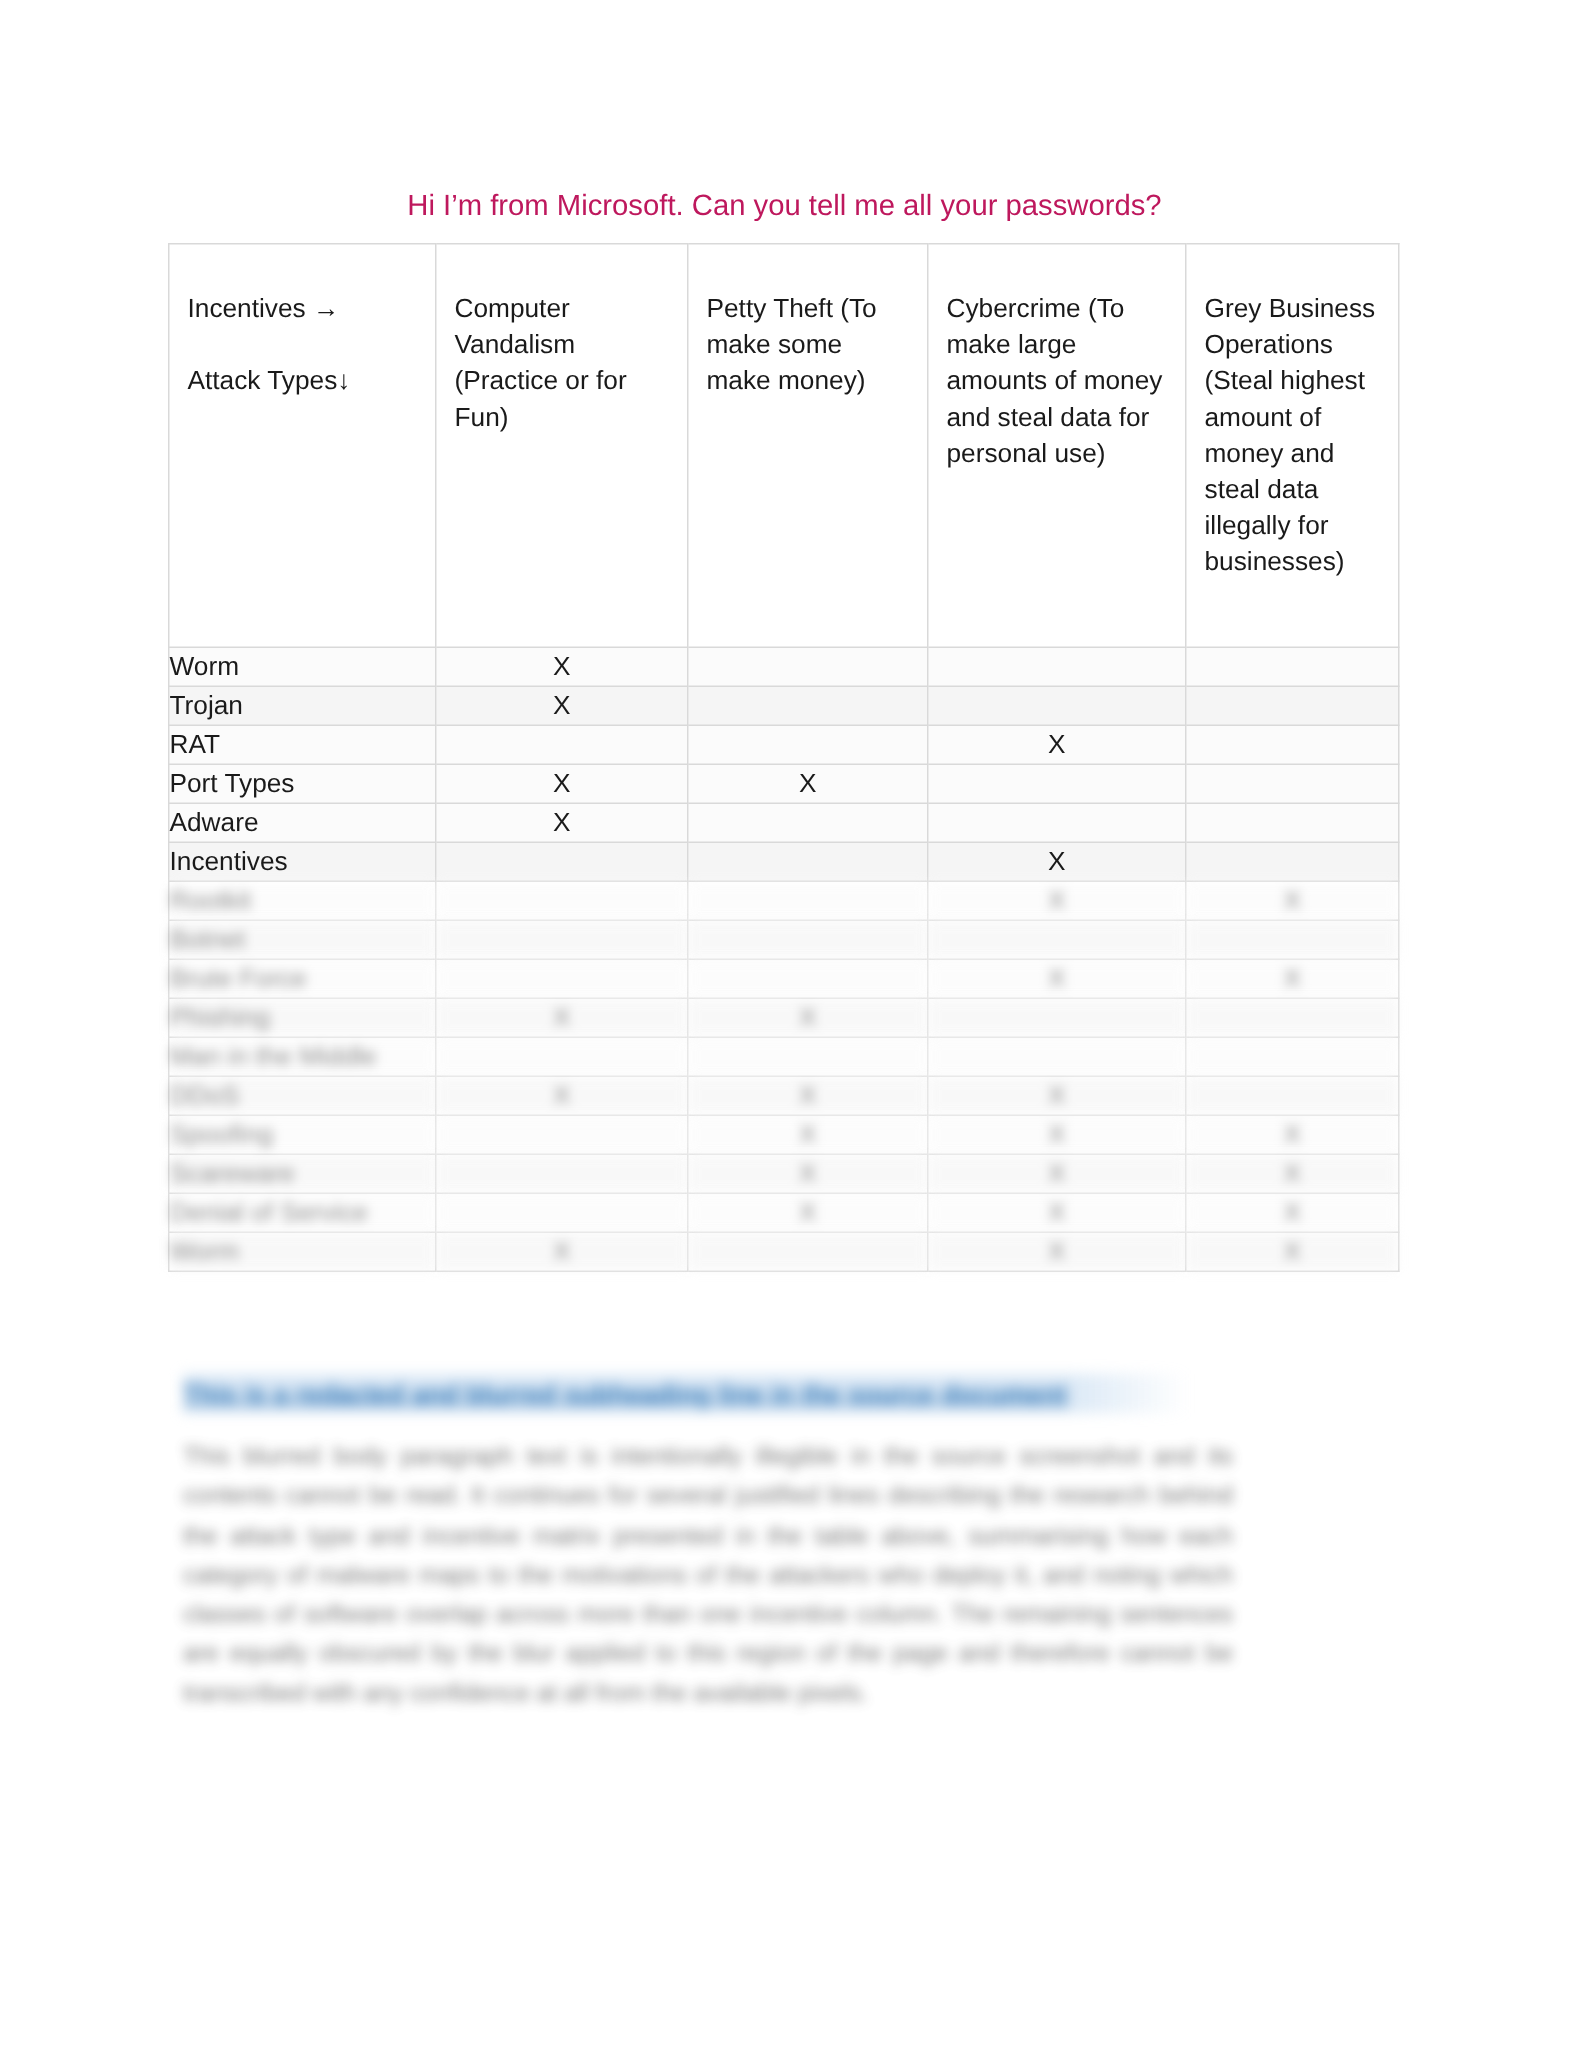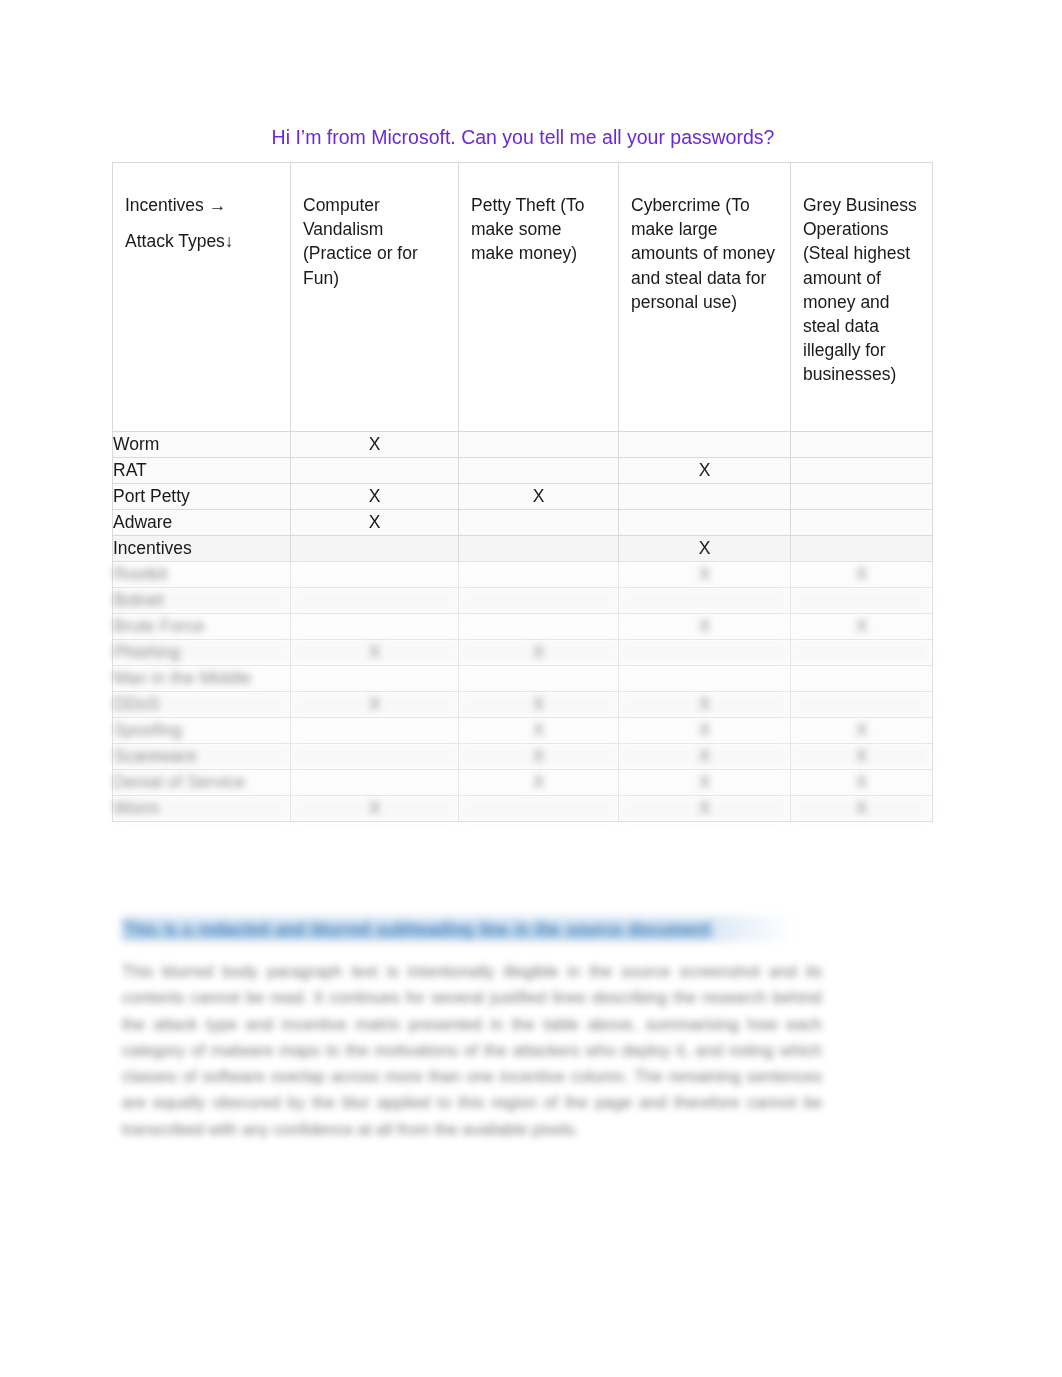--- a/index.html
+++ b/index.html
@@ -26,21 +26,21 @@
 
   
   .doc-title {
     position: absolute;
     left: 113px;
     top: 124px;
     width: 820px;
     text-align: center;
     font-size: 19.5px;
     line-height: 26px;
-    color: #6d28d9;
+    color: #be185d;
     white-space: nowrap;
   }
 
   
   .matrix-wrap {
     position: absolute;
     left: 112px;
     top: 162px;
     width: 820px;
   }
@@ -70,21 +70,21 @@
     font-weight: normal;
     text-align: left;
   }
   .hdr-inner {
     padding: 30px 12px 0 12px;
     font-size: 17.5px;
     line-height: 24.2px;
     color: #1a1a1a;
     text-align: left;
   }
-  .hdr-line2 { margin-top: 12px; }
+  .hdr-line2 { margin-top: 24px; }
 
   tbody td {
     height: 25px;
     font-size: 17.5px;
     line-height: 25px;
     color: #1a1a1a;
   }
   td.rowlabel {
     padding: 0 4px;
   }
@@ -177,29 +177,36 @@
         </tr>
       </thead>
       <tbody id="matrix-body">
           <tr class="plain">
             <td class="rowlabel">Worm</td>
             <td class="mark">X</td>
             <td class="mark"></td>
             <td class="mark"></td>
             <td class="mark"></td>
           </tr>
+          <tr class="alt">
+            <td class="rowlabel">Trojan</td>
+            <td class="mark">X</td>
+            <td class="mark"></td>
+            <td class="mark"></td>
+            <td class="mark"></td>
+          </tr>
           <tr class="plain">
             <td class="rowlabel">RAT</td>
             <td class="mark"></td>
             <td class="mark"></td>
             <td class="mark">X</td>
             <td class="mark"></td>
           </tr>
           <tr class="plain">
-            <td class="rowlabel">Port Petty</td>
+            <td class="rowlabel">Port Types</td>
             <td class="mark">X</td>
             <td class="mark">X</td>
             <td class="mark"></td>
             <td class="mark"></td>
           </tr>
           <tr class="plain">
             <td class="rowlabel">Adware</td>
             <td class="mark">X</td>
             <td class="mark"></td>
             <td class="mark"></td>

